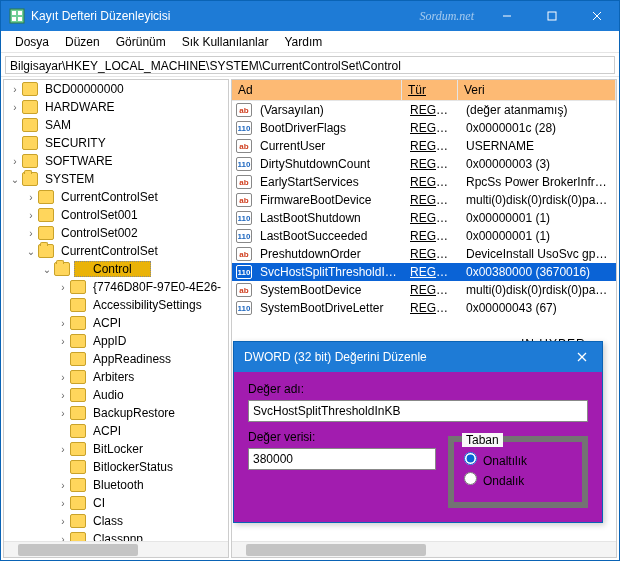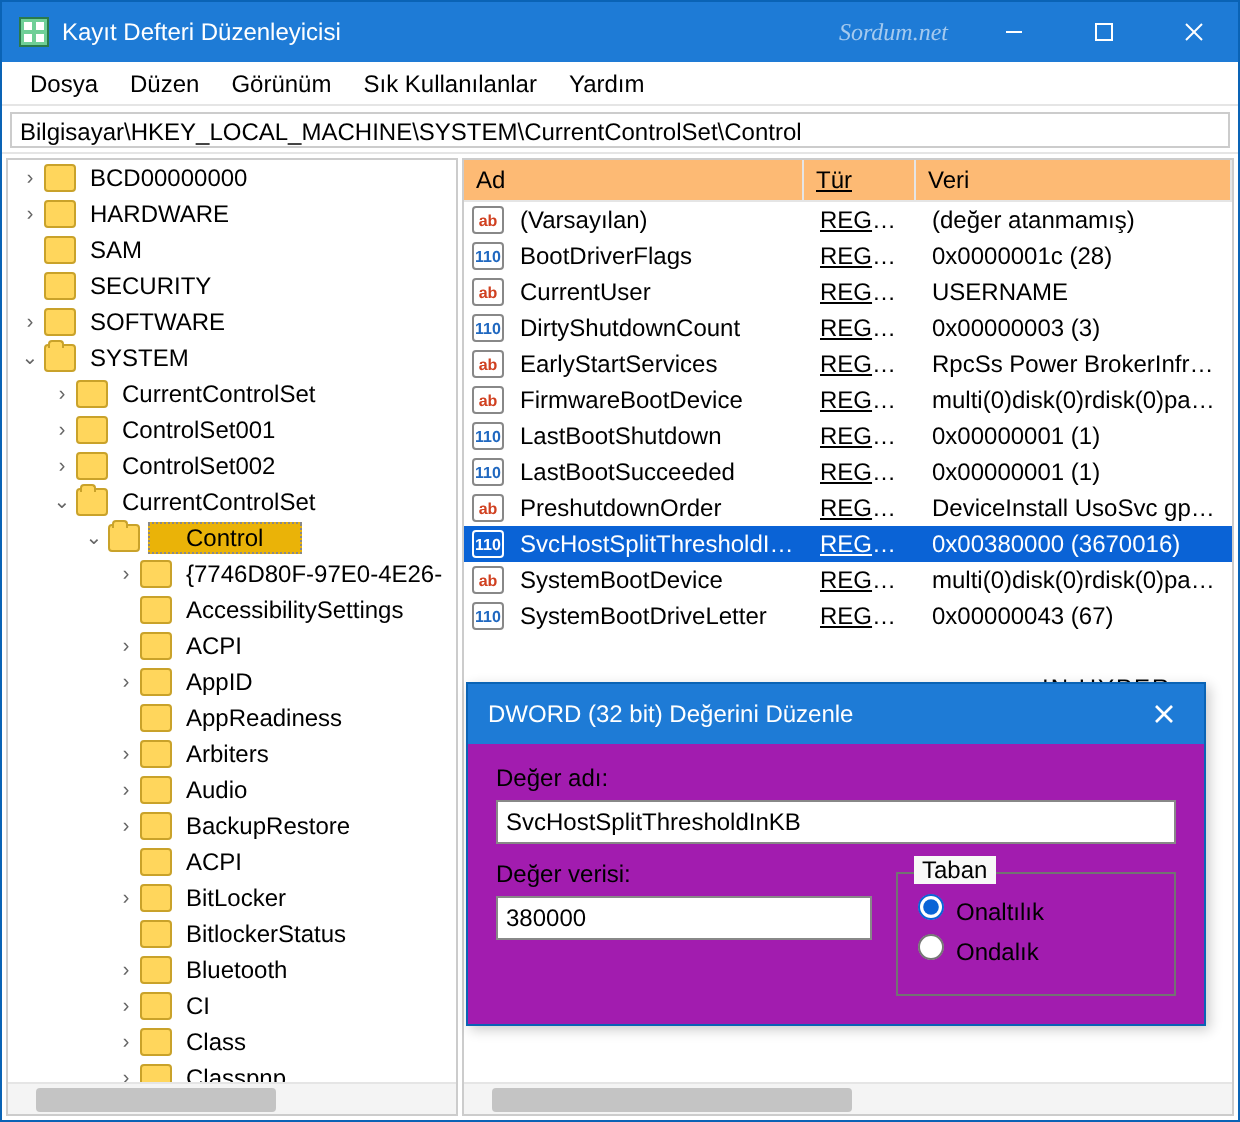--- a/index.html
+++ b/index.html
@@ -47,21 +47,21 @@
   .dlg { position: absolute; left: 232px; top: 340px; width: 370px; border: 1px solid #0a63b5; background: #a21caf; box-shadow: 2px 2px 6px rgba(0,0,0,.2); }
   .dlg .dlgtitle { background: #1e7bd6; color: #fff; height: 30px; display: flex; align-items: center; padding-left: 10px; }
   .dlg .dlgtitle .dt { flex: 1; }
   .dlg .dlgtitle .close { width: 40px; height: 30px; display: flex; align-items: center; justify-content: center; }
   .dlg .body { padding: 10px 14px 14px 14px; }
   .dlg label { display: block; margin-bottom: 4px; }
   .dlg input.txt { width: 100%; border: 1px solid #888; padding: 3px 4px; background: #fff; margin-bottom: 8px; }
   .dlg .mid { display: flex; }
   .dlg .mid .left { flex: 1; padding-right: 12px; }
   .dlg .mid .right { width: 140px; }
-  .grp { border: 1px solid #737373; padding: 8px 28px 10px 10px; position: relative; margin-top: 6px; }
+  .grp { border: 6px solid #737373; padding: 8px 28px 10px 10px; position: relative; margin-top: 6px; }
   .grp .legend { position: absolute; top: -9px; left: 8px; background: #f8f8f8; padding: 0 4px; }
   .radio { display: flex; align-items: center; margin: 2px 0; }
   .radio input { margin-right: 6px; accent-color: #0a63d6; }
   .dlg .btns { display: flex; justify-content: flex-end; margin-top: 14px; gap: 8px; }
   .dlg button { width: 82px; height: 24px; background: #fff; border: 1px solid #888; }
   svg { display: block; }
 </style>
 </head>
 <body>
 

